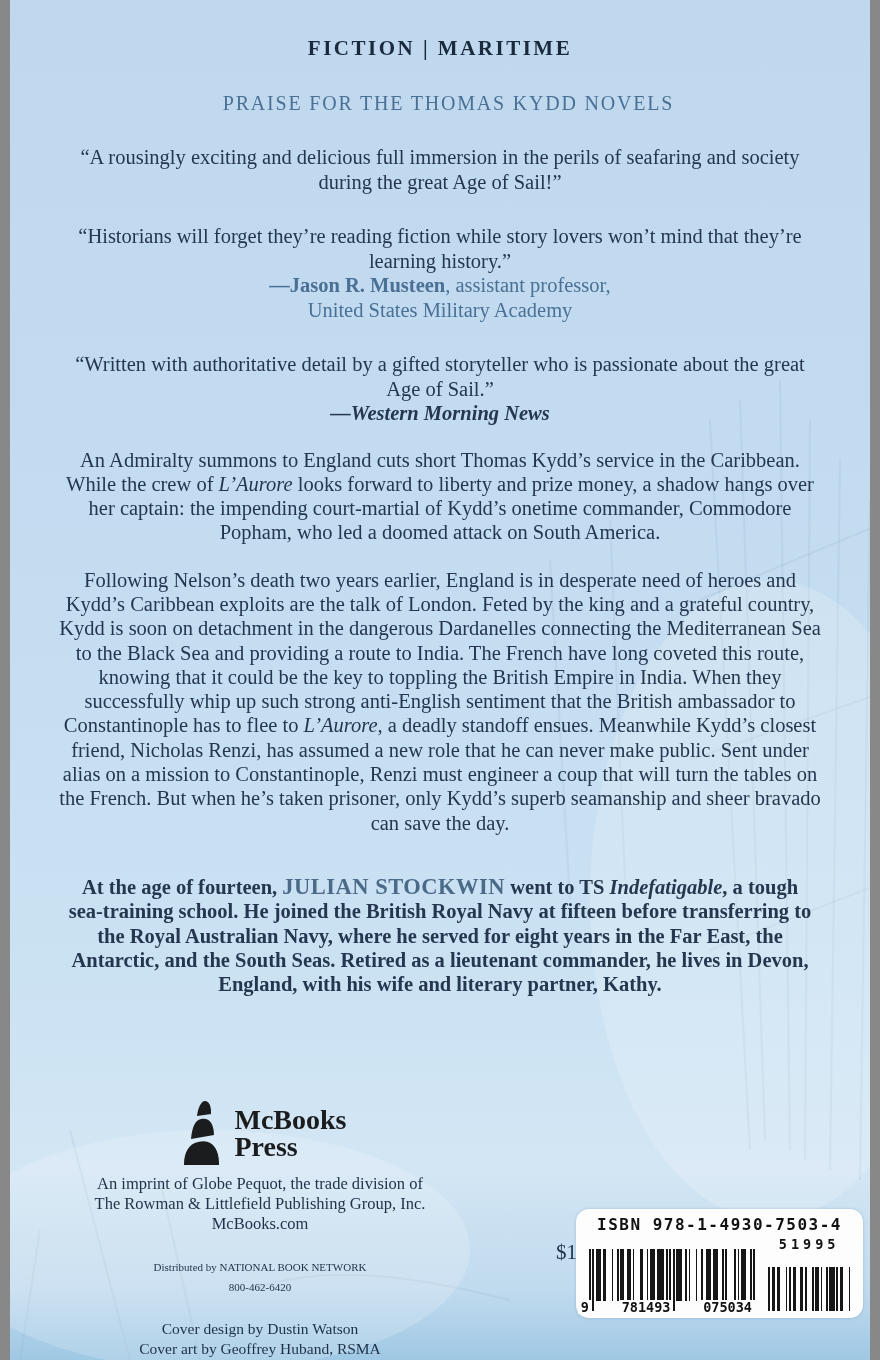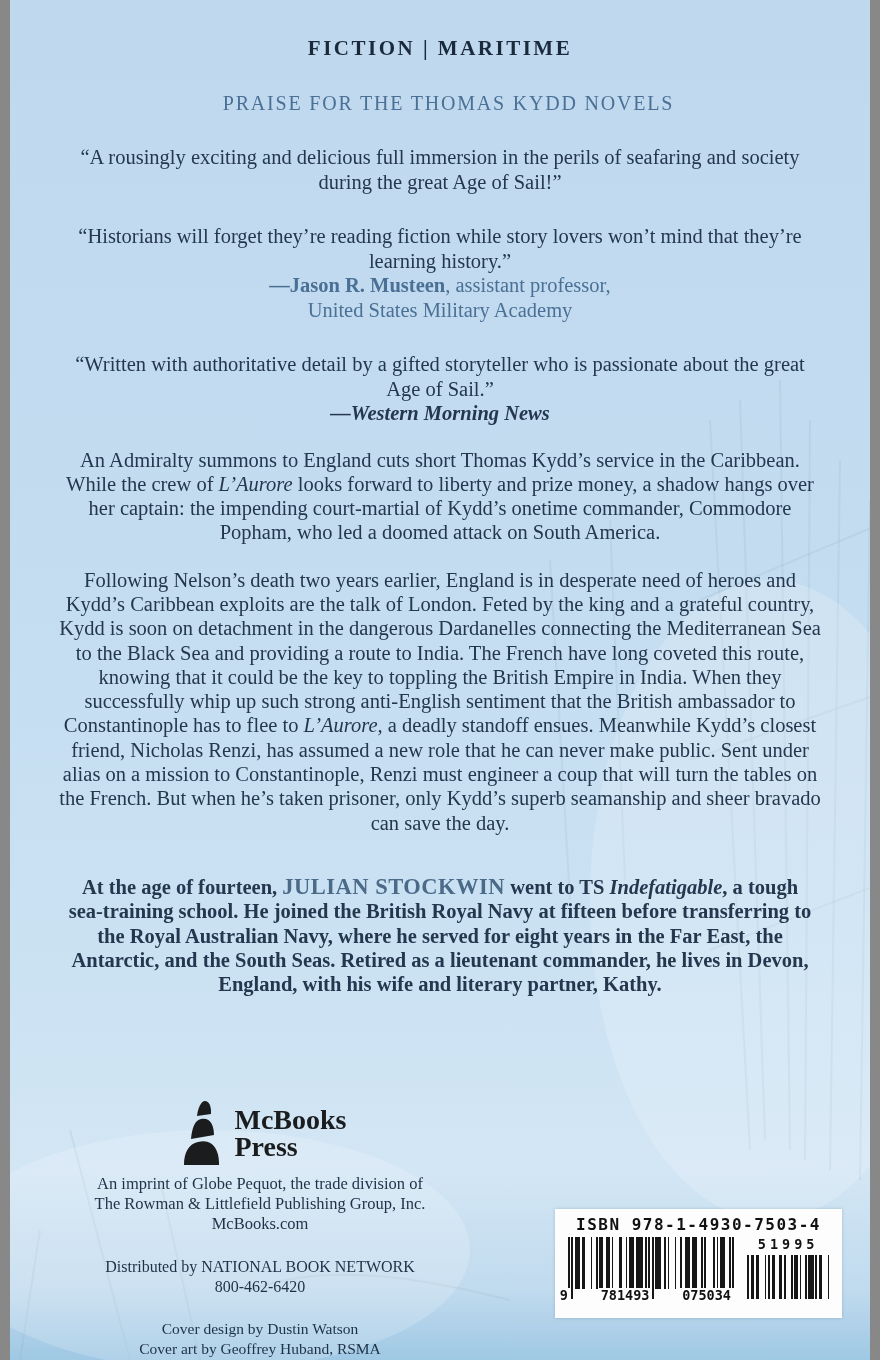--- a/index.html
+++ b/index.html
@@ -25,43 +25,43 @@
   .para{margin:22px auto 0;max-width:762px;font-size:20.5px;line-height:24.3px;color:#24374e;}
   .para.p2{margin-top:23px;}
   .para.bio{margin-top:40px;max-width:752px;font-weight:bold;}
   .s-i{font-style:italic;}
   .s-author{color:#4a6a88;font-size:22.5px;letter-spacing:0.5px;}
   
   .left-col{position:absolute;left:35px;top:1078px;width:430px;text-align:center;margin-top:21px;}
   .logo{display:flex;align-items:center;justify-content:center;gap:7px;}
   .logo-text{text-align:left;font-weight:700;font-size:28px;line-height:27px;color:#1a1c1d;}
   .imprint{margin-top:7px;font-size:16.5px;line-height:20px;color:#1e3147;}
-  .distribution{margin-top:23px;font-size:16px;line-height:20px;color:#1e3147;}
+  .distribution{margin-top:23px;font-size:11px;line-height:20px;color:#1e3147;}
   .credits{margin-top:22px;font-size:15.5px;line-height:19.5px;color:#1e3147;}
   .price{position:absolute;left:546px;top:1240px;font-size:21px;color:#1d3148;text-align:left;}
   .barcode-box{
-    position:absolute;left:545px;top:1209px;width:287px;height:109px;
-    background:#fdfdfd;border-radius:0;box-shadow:0 0 3px rgba(90,120,150,.35);
+    position:absolute;left:566px;top:1209px;width:287px;height:109px;
+    background:#fdfdfd;border-radius:13px;box-shadow:0 0 3px rgba(90,120,150,.35);
     font-family:"DejaVu Sans Mono", monospace;
   }
   .isbn-label{margin-top:6px;font-size:16px;font-weight:700;letter-spacing:1.5px;color:#111;}
   .bars-row{display:flex;justify-content:center;align-items:flex-end;gap:13px;margin-top:3px;}
   .main-code{position:relative;}
   .bars{display:flex;align-items:flex-start;}
   .bm{flex:0 0 1.75px;height:52px;}
   .bm.on{background:#161616;}
   .bm.tall{height:62px;}
   .bars.supp .bm{height:44px;}
   .ean-digits{
     position:absolute;left:-11px;right:0;bottom:-3px;display:flex;justify-content:space-between;
     font-size:13.5px;font-weight:700;color:#111;
   }
   .ean-digits span{background:#fdfdfd;padding:0 3px;line-height:14px;}
   .supp-code{display:flex;flex-direction:column;align-items:center;}
-  .supp-digits{font-size:13.5px;font-weight:700;color:#111;letter-spacing:4px;line-height:14px;margin-bottom:4px;}
+  .supp-digits{font-size:13.5px;font-weight:700;color:#111;letter-spacing:4px;line-height:14px;margin-bottom:16px;}
 </style>
 </head>
 <body>
 
 <div class="cover">
 
   <svg class="watermark" width="880" height="1360" viewBox="0 0 880 1360">
     <g stroke="#8fa6ba" stroke-opacity="0.16" fill="none" stroke-width="2">
       <path d="M700 420 L740 1150"></path>
         <path d="M730 400 L755 1140"></path>

